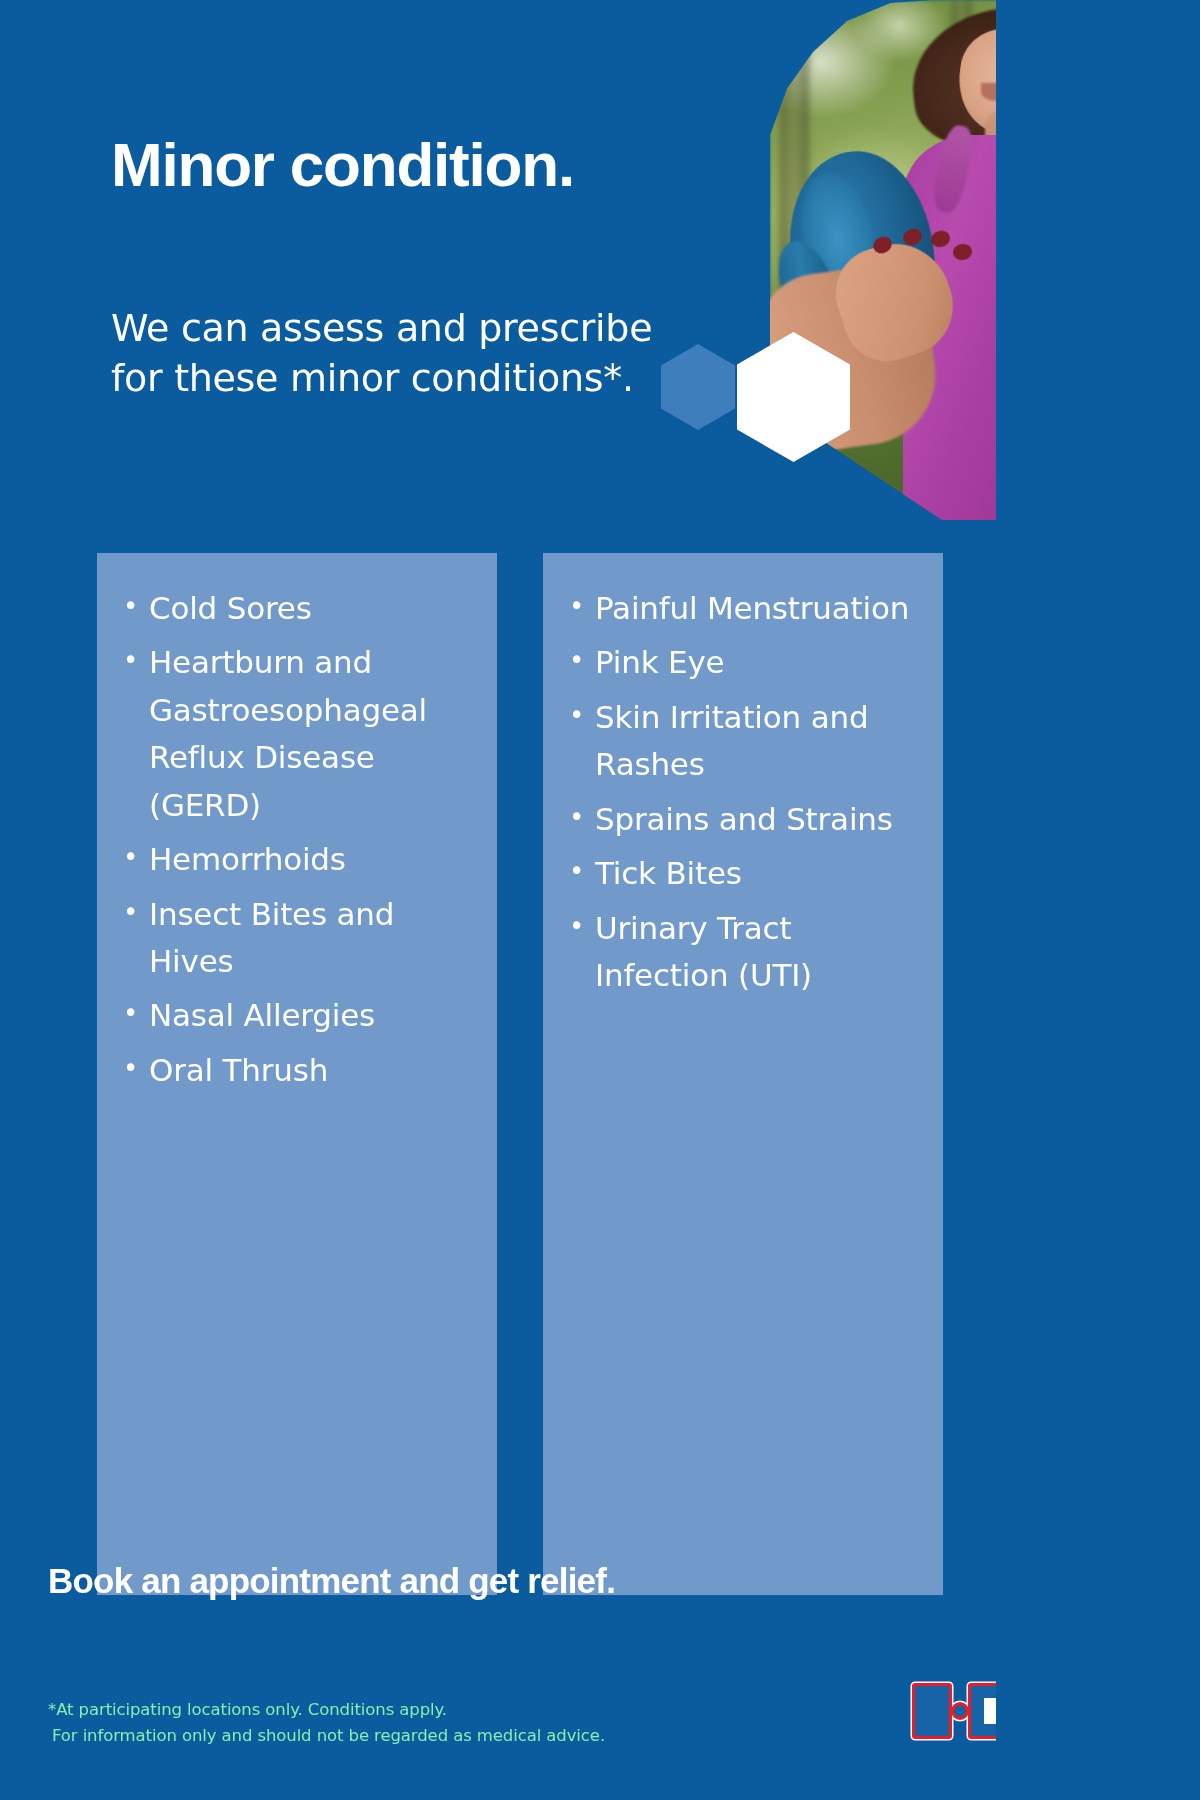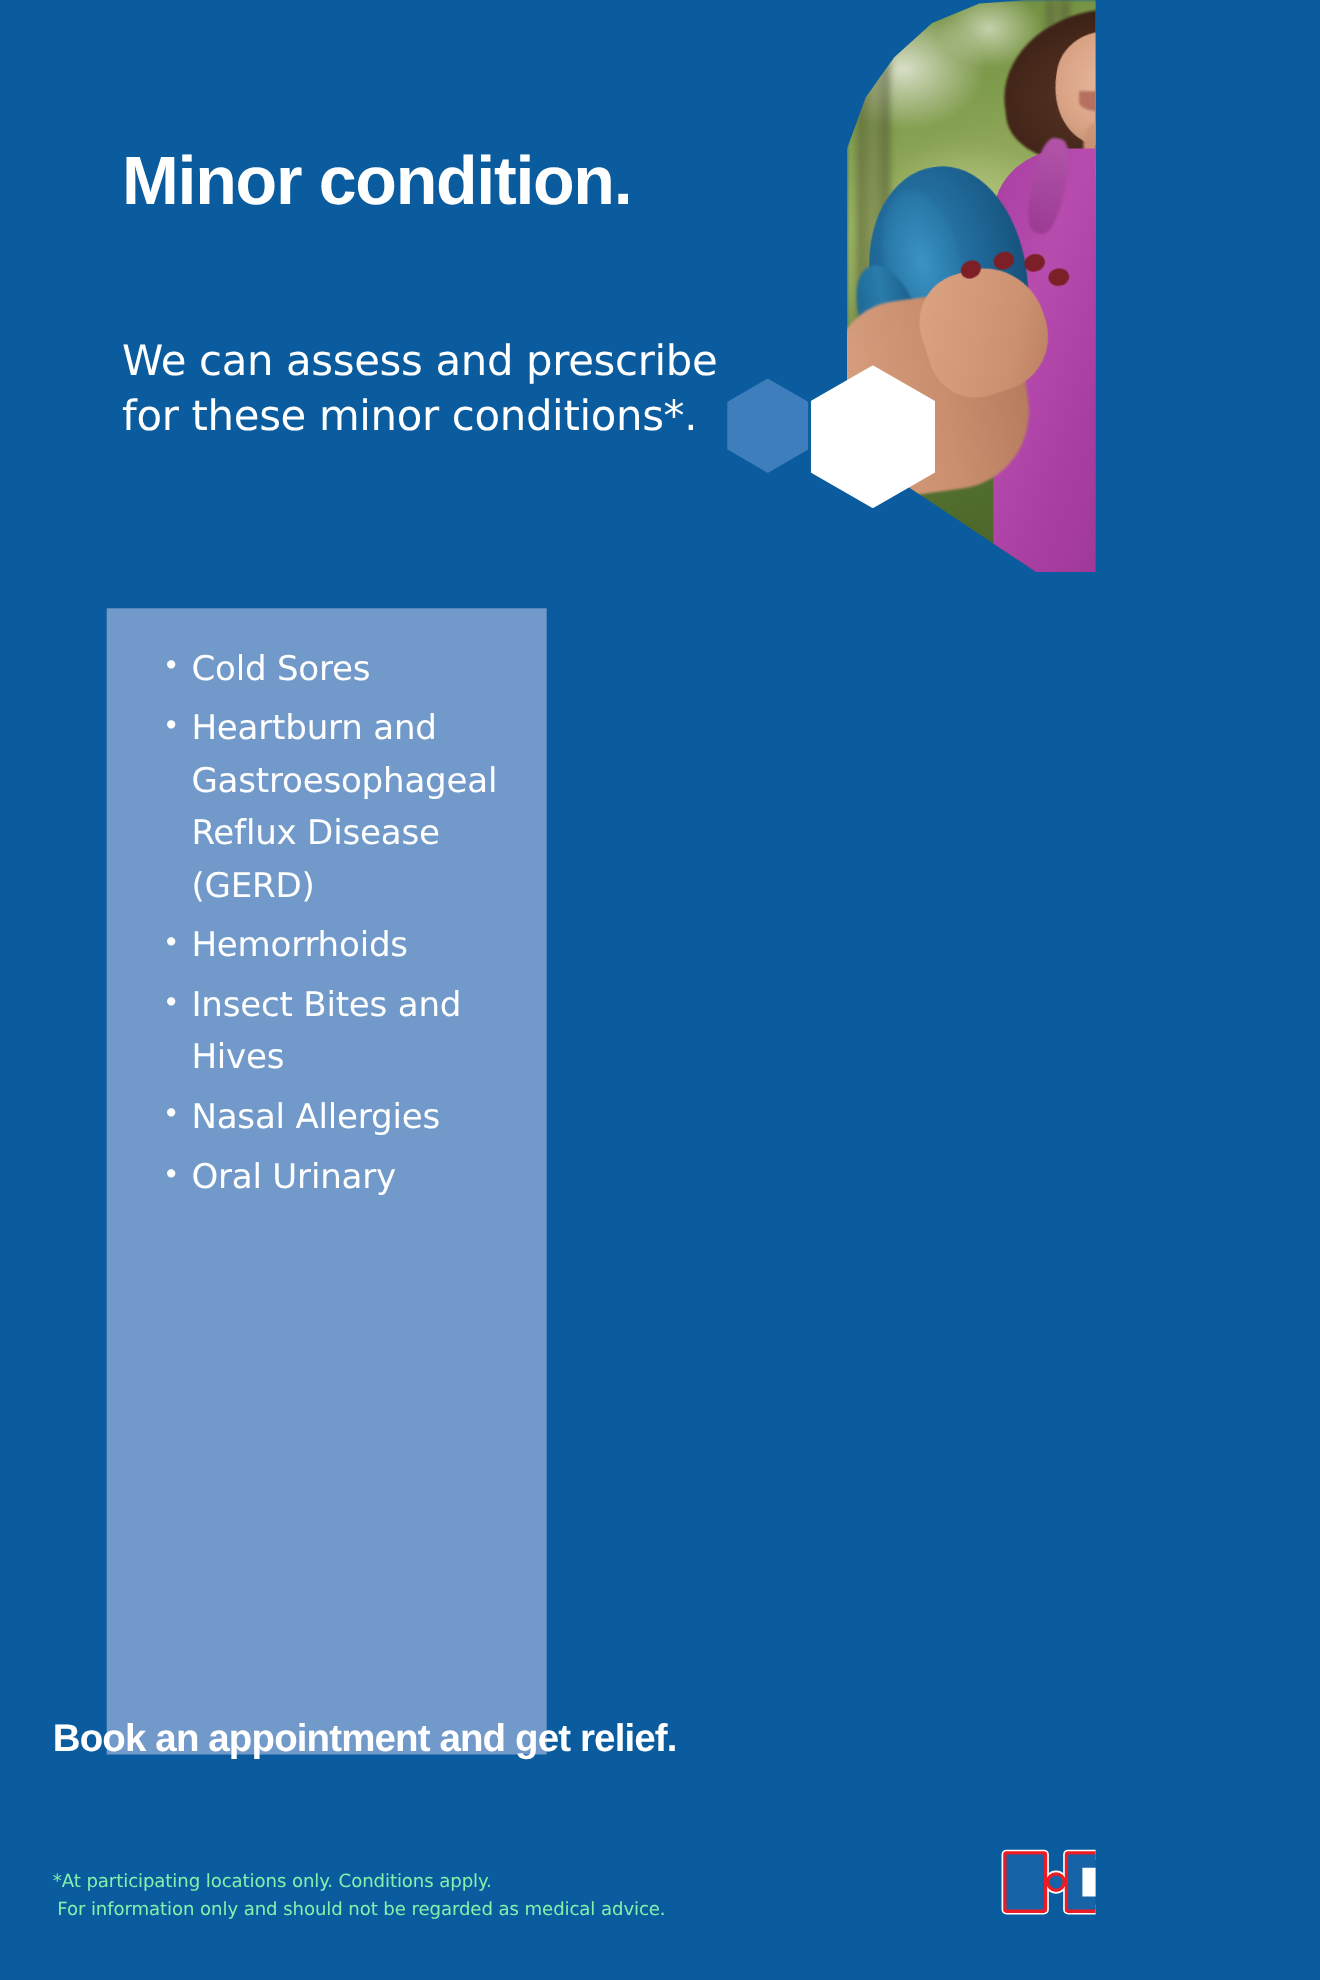--- a/index.html
+++ b/index.html
@@ -203,21 +203,21 @@
   
   .panel {
     position:absolute;
     top:553px;
     height:1042px;
     background:#7199c9;
   }
   .panel-left  { left:97px;  width:400px; }
   .panel-right { left:543px; width:400px; }
 
-  .cond-list { list-style:none; padding:32px 22px 0 22px;margin-left:25px; }
+  .cond-list { list-style:none; padding:32px 22px 0 22px; }
   .cond-item {
     position:relative;
     color:#ffffff;
     font-family:"DejaVu Sans", sans-serif;
     font-size:31px;
     line-height:1.53;
     padding-left:30px;
     margin-bottom:7px;
     letter-spacing:-.2px;
   }
@@ -298,24 +298,34 @@
 
   <p class="subhead">We can assess and prescribe for these minor conditions*.</p>
 
   <div class="panel panel-left">
     <ul class="cond-list">
       <li class="cond-item">Cold Sores</li>
       <li class="cond-item">Heartburn and Gastroesophageal Reflux Disease (GERD)</li>
       <li class="cond-item">Hemorrhoids</li>
       <li class="cond-item">Insect Bites and Hives</li>
       <li class="cond-item">Nasal Allergies</li>
-      <li class="cond-item">Oral Urinary</li>
+      <li class="cond-item">Oral Thrush</li>
     </ul>
   </div>
 
+  <div class="panel panel-right">
+    <ul class="cond-list">
+      <li class="cond-item">Painful Menstruation</li>
+      <li class="cond-item">Pink Eye</li>
+      <li class="cond-item">Skin Irritation and Rashes</li>
+      <li class="cond-item">Sprains and Strains</li>
+      <li class="cond-item">Tick Bites</li>
+      <li class="cond-item">Urinary Tract Infection (UTI)</li>
+    </ul>
+  </div>
 
   <div class="cta">Book an appointment and get relief.</div>
 
   <div class="fineprint">
     <span class="fp1">*At participating locations only. Conditions apply.</span>
     <span class="fp2">For information only and should not be regarded as medical advice.</span>
   </div>
 
   <div class="logo">
     <svg viewBox="0 0 190 72" xmlns="http://www.w3.org/2000/svg" aria-hidden="true">

